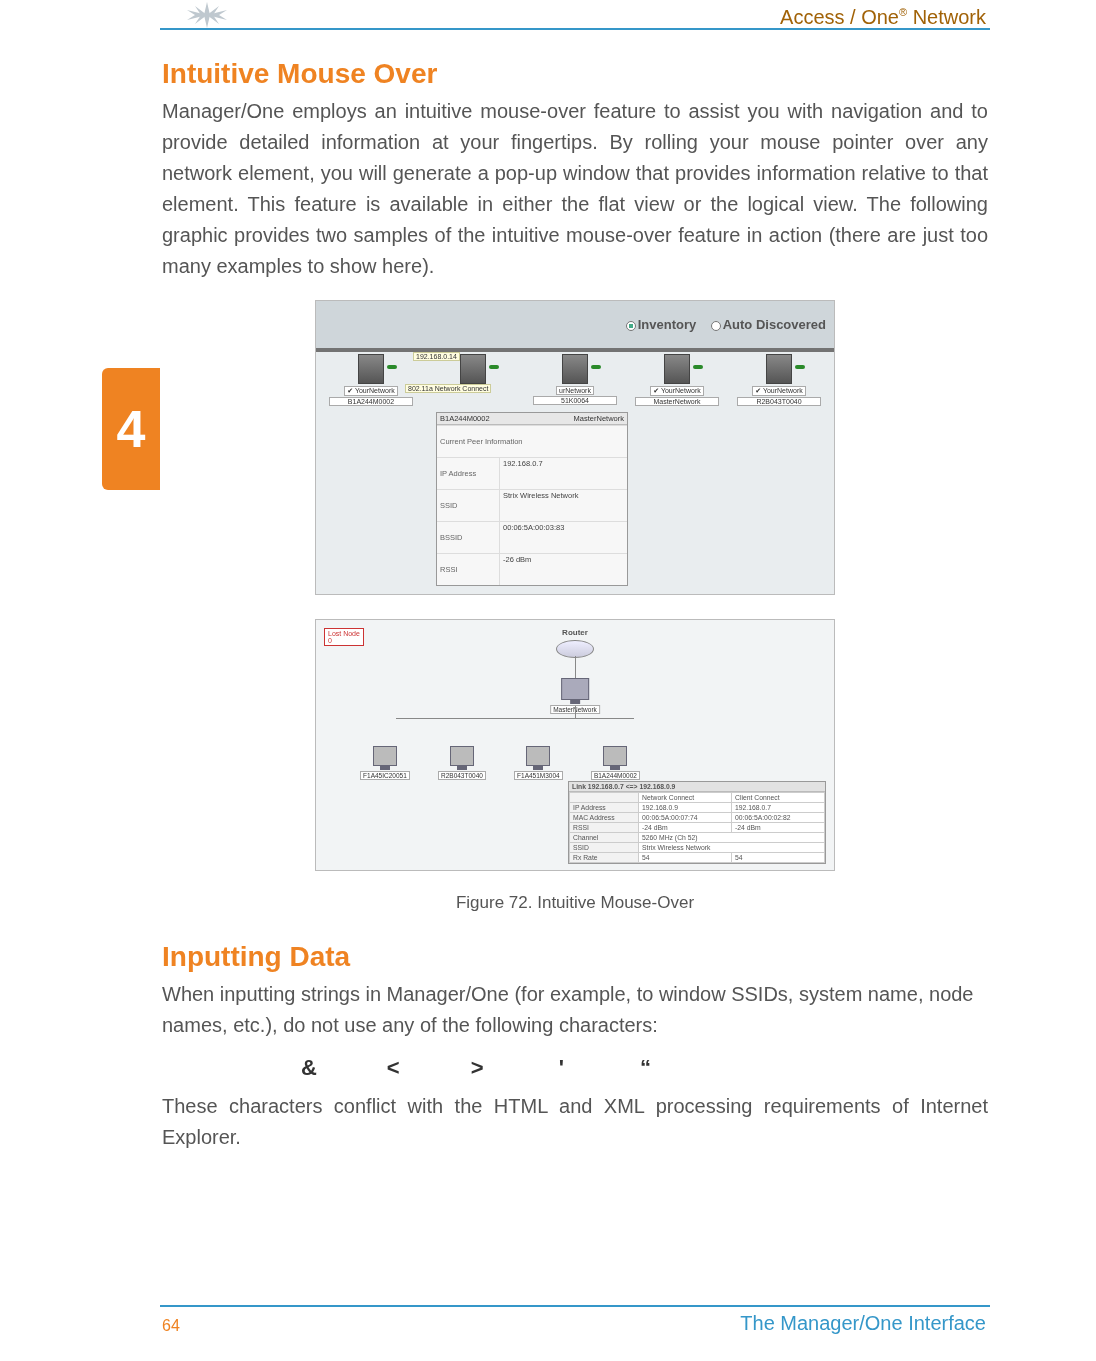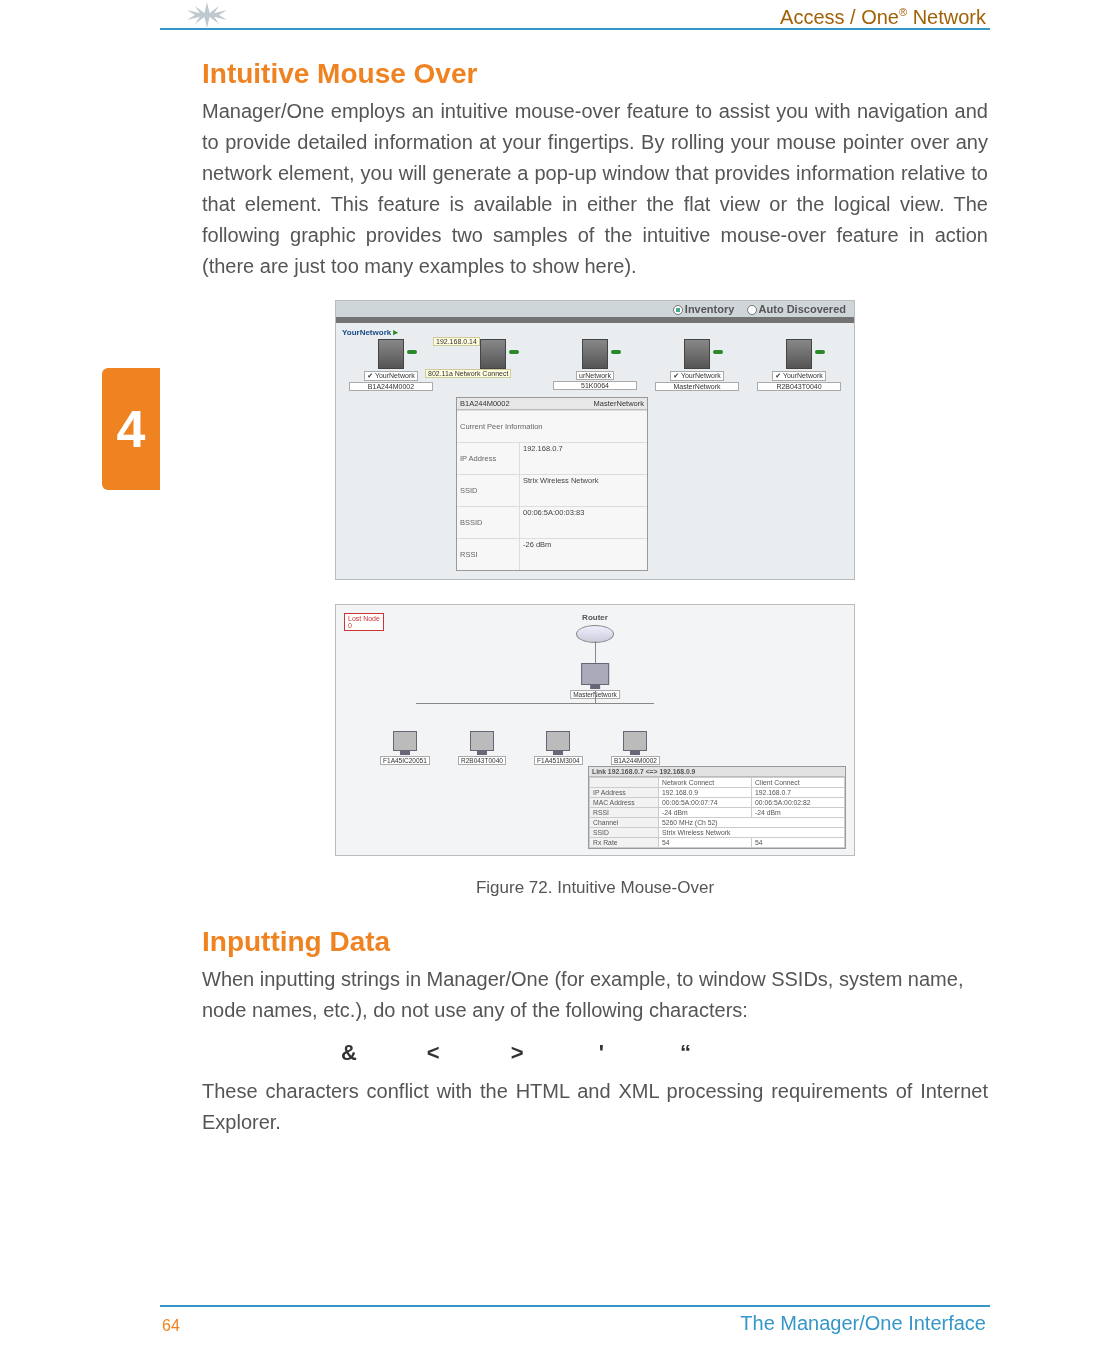--- a/index.html
+++ b/index.html
@@ -30,21 +30,20 @@
     right: 110px;
     color: #a16207;
     font-size: 20px;
   }
   .header-title sup { font-size: 11px; vertical-align: super; }
   .content {
     position: absolute;
     left: 162px;
     right: 108px;
     top: 52px;
-    margin-left: 40px;
   }
   h2.section {
     color: #ef8322;
     font-size: 28px;
     font-weight: 700;
     margin: 6px 0 6px 0;
   }
   p.body {
     color: #555;
     font-size: 20px;
@@ -73,25 +72,25 @@
   }
   .fig-top {
     border: 1px solid #bbb;
     background: #e9edef;
     font-size: 8px;
     padding-bottom: 4px;
   }
   .fig-top-header {
     background: #cfd6da;
     text-align: right;
-    padding: 2px 8px;
-    border-bottom: 6px solid #737373;
+    padding: 16px 8px;
+    border-bottom: 4px solid #737373;
     color: #555;
     font-weight: bold;
-    font-size: 11px;
+    font-size: 13px;
   }
   .radio-dot {
     display: inline-block;
     width: 8px; height: 8px;
     border-radius: 50%;
     background: #fff;
     border: 1px solid #777;
     vertical-align: middle;
     margin-right: 2px;
   }
@@ -315,23 +314,20 @@
   <h2 class="section">Intuitive Mouse Over</h2>
   <p class="body">Manager/One employs an intuitive mouse-over feature to assist you with navigation and to provide detailed information at your fingertips. By rolling your mouse pointer over any network element, you will generate a pop-up window that provides information relative to that element. This feature is available in either the flat view or the logical view. The following graphic provides two samples of the intuitive mouse-over feature in action (there are just too many examples to show here).</p>
 
   <div class="figure-area">
 
     <div class="fig-top">
       <div class="fig-top-header">
         <span class="radio-dot sel"></span><span>Inventory</span>
         &nbsp;&nbsp;
         <span class="radio-dot"></span><span>Auto Discovered</span>
-      </div>
-      <div class="net-label">
-        <span>YourNetwork</span><span class="green-arrow">▸</span>
       </div>
       <div class="node-row">
         <div class="node-box">
           <div class="server-icon"></div>
           <span class="node-check">✔ <span>YourNetwork</span></span>
           <span class="node-id">B1A244M0002</span>
         </div>
         <div class="node-box" style="position:relative;">
           <div class="server-icon"></div>
           <div style="position:absolute;top:-2px;left:-18px;background:#fffde0;border:1px solid #cc9;padding:0 2px;font-size:7px;">192.168.0.14</div>

